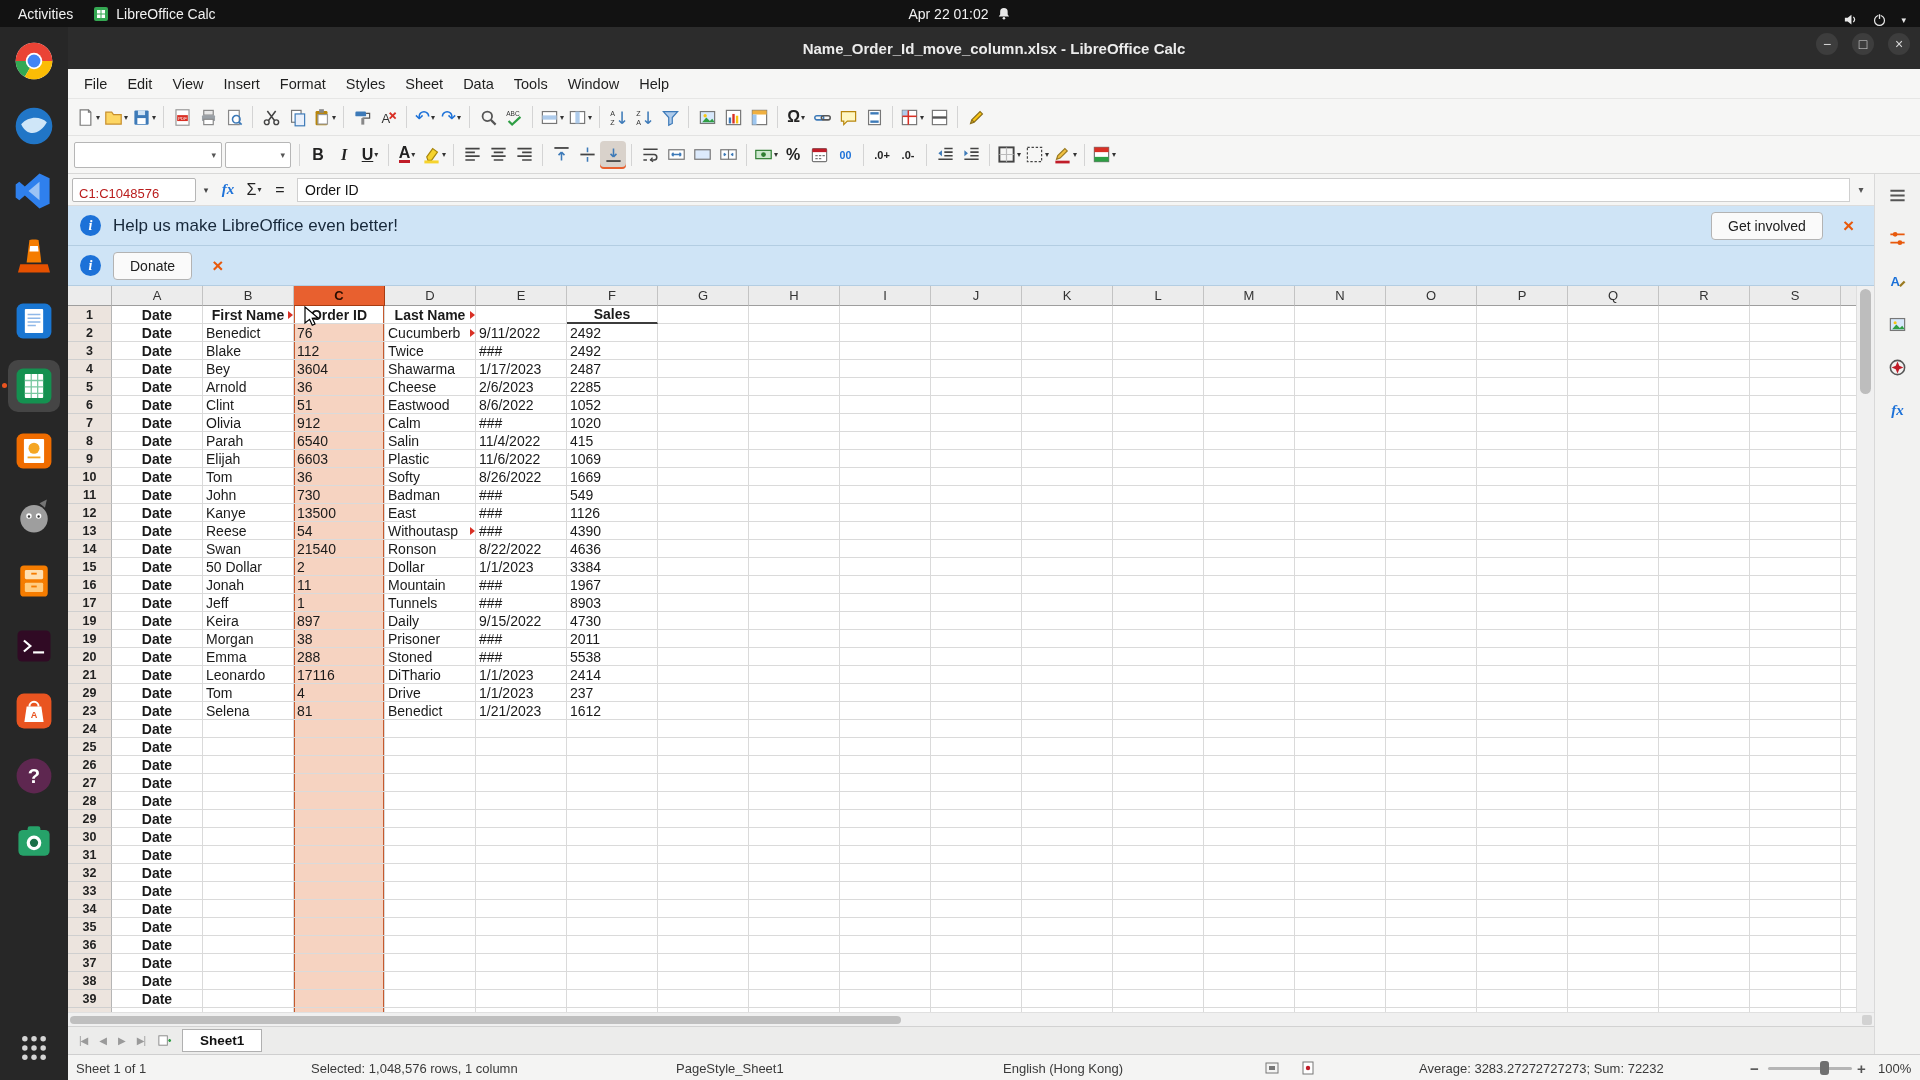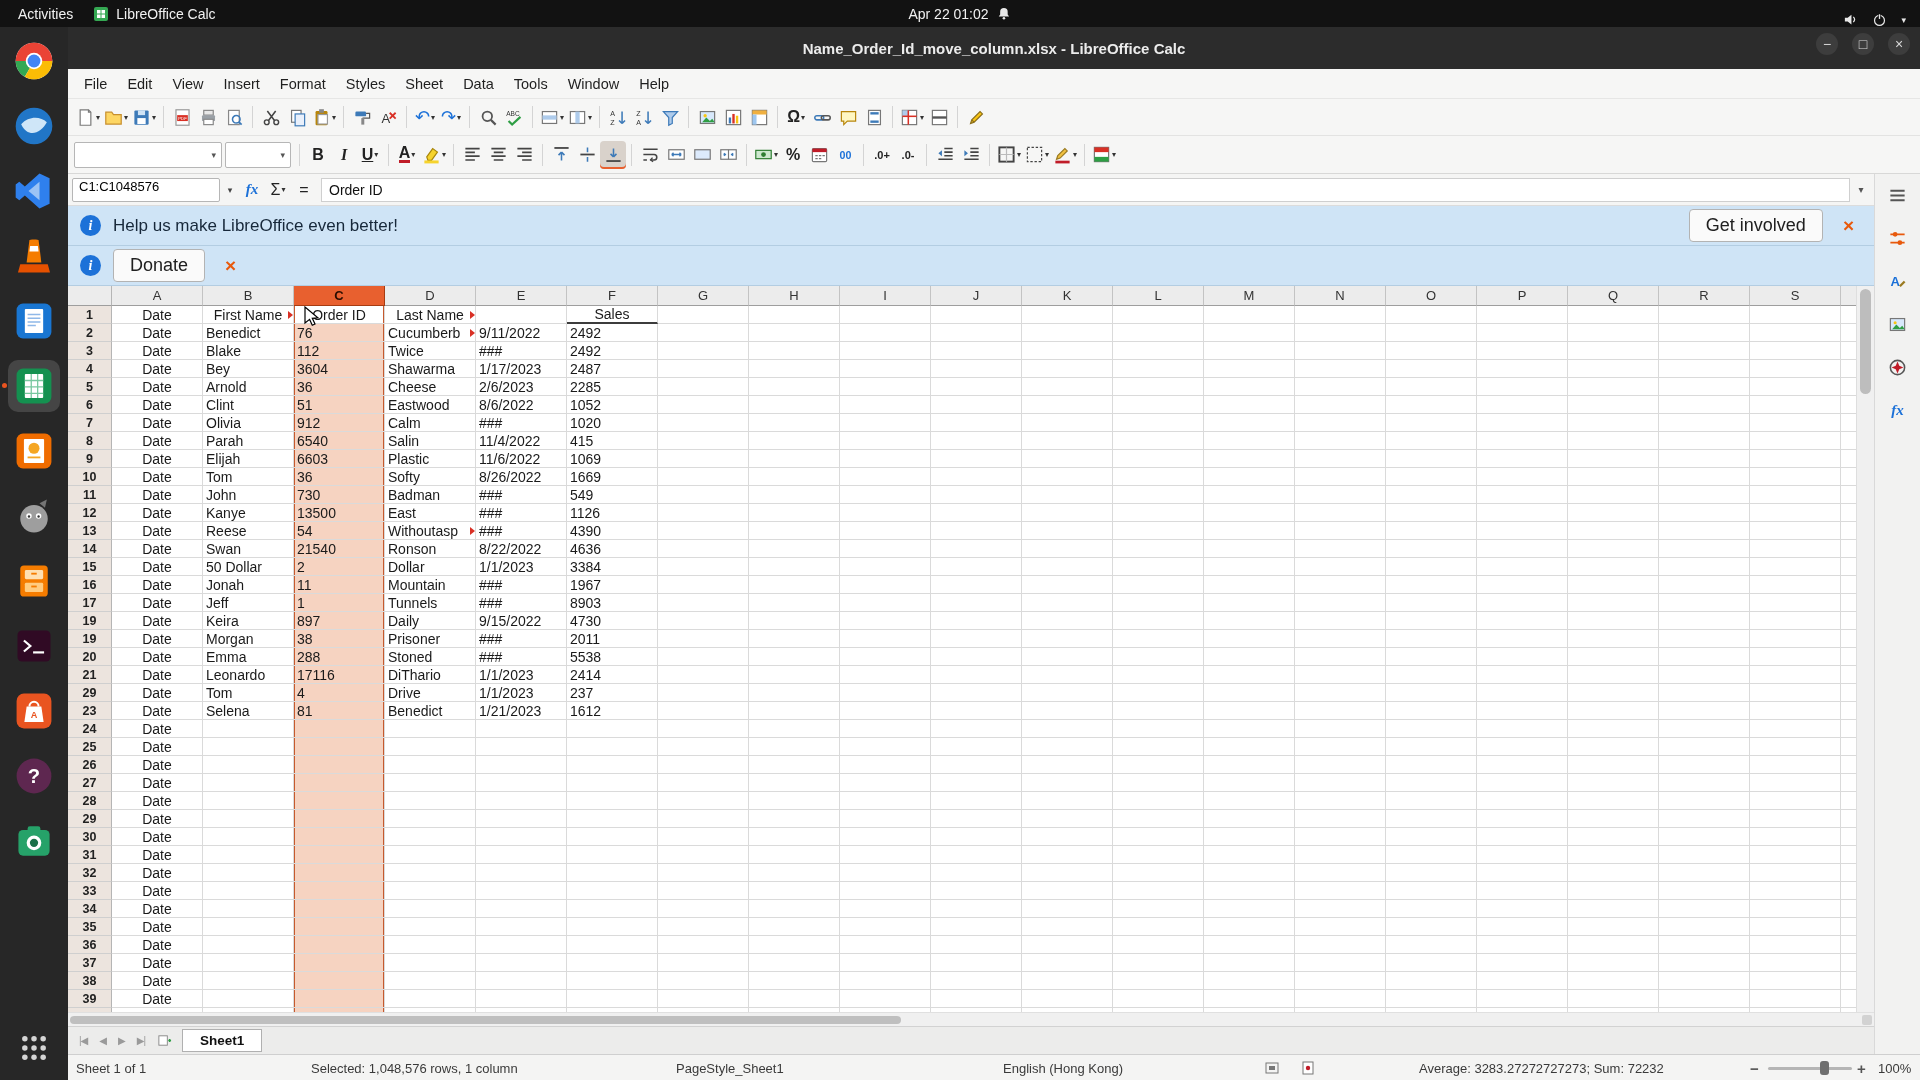--- a/index.html
+++ b/index.html
@@ -51,45 +51,45 @@
   
   .lower{flex:1;display:flex;min-height:0}
   .leftcol{flex:1;display:flex;flex-direction:column;min-width:0}
   .sstrip{width:46px;background:#f2f2f1;border-left:1px solid #d9d9d9;display:flex;flex-direction:column;align-items:center;padding-top:6px;gap:13px;flex:none}
   .sbtn{width:32px;height:30px;display:flex;align-items:center;justify-content:center;border-radius:4px}
   .sbtn svg{width:19px;height:19px}
   .fxs{font-family:"Liberation Serif",serif;font-style:italic;font-weight:bold;font-size:15px;color:#1c71d8}
 
   
   .fbar{height:32px;display:flex;align-items:center;background:#f5f5f4;border-bottom:1px solid #dcdcdc;padding:0 4px;gap:2px;flex:none}
-  .namebox{width:148px;height:24px;background:#fff;border:1px solid #b6b6b6;border-radius:2px;font-size:13px;color:#000000;display:flex;align-items:flex-start;padding:0 6px}
+  .namebox{width:124px;height:24px;background:#fff;border:1px solid #b6b6b6;border-radius:2px;font-size:13px;color:#b91c1c;display:flex;align-items:flex-end;padding:0 6px}
   .nbdd{width:16px;text-align:center;color:#444;font-size:9px}
   .fbtn{width:24px;height:24px;display:flex;align-items:center;justify-content:center;font-size:14.5px;color:#333}
   .finput{flex:1;height:24px;background:#fff;border:1px solid #cfcfcf;font-size:14px;color:#111;display:flex;align-items:center;padding:0 7px;margin-left:3px}
   .fbexp{width:18px;text-align:center;color:#555;font-size:10px}
 
   
   .infobar{height:40px;background:#cfe4f6;border-bottom:1px solid #b3cde2;display:flex;align-items:center;padding:0 12px;gap:12px;flex:none}
   .infoic{width:21px;height:21px;border-radius:50%;background:#1c71d8;color:#fff;font:italic bold 14px "Liberation Serif",serif;display:flex;align-items:center;justify-content:center;flex:none}
   .ibtxt{font-size:17px;color:#17283a;flex:1}
-  .ibbtn{background:#fafafa;border:1px solid #b3b3b3;border-radius:4px;padding:5px 16px;font-size:18px;color:#202020;white-space:nowrap}
+  .ibbtn{background:#fafafa;border:1px solid #b3b3b3;border-radius:4px;padding:5px 16px;font-size:14px;color:#202020;white-space:nowrap}
   .ibx{color:#e8590c;font-size:19px;font-weight:bold;padding:0 8px}
 
   
   .gridwrap{flex:1;display:flex;min-height:0}
   .gridarea{flex:1;overflow:hidden;display:flex;flex-direction:column;background:#fff;min-width:0}
   .ghead{display:flex;height:20px;flex:none}
   .corner{width:44px;height:20px;background:#ececec;border-right:1px solid #b5b5b5;border-bottom:1px solid #9e9e9e;flex:none}
   .ch{width:91px;flex:none;background:#ececec;border-right:1px solid #c3c3c3;border-bottom:1px solid #9e9e9e;font-size:13px;color:#333;display:flex;align-items:center;justify-content:center}
   .ch.sel{background:#e8602f;color:#2b0d00;font-weight:bold;border-right-color:#a63c12;border-bottom-color:#a63c12}
   .gbody{flex:1;overflow:hidden}
   .gr{display:flex;height:18px}
   .rh{width:44px;flex:none;background:#ece4de;border-right:1px solid #b5b5b5;border-bottom:1px solid #cfcfcf;font-size:12.5px;color:#222;font-weight:bold;display:flex;align-items:center;justify-content:center}
   .cc{width:91px;flex:none;border-right:1px solid #dadada;border-bottom:1px solid #dadada;font-size:14px;color:#1a1a1a;line-height:16px;padding:0 3px;white-space:nowrap;overflow:hidden;position:relative;display:flex;align-items:center}
-  .ca,.hrow{justify-content:center;font-weight:normal}
+  .ca,.hrow{justify-content:center;font-weight:bold}
   .selc{background:#f6d3c1;box-shadow:inset 1px 0 0 #c65a2e,inset -1px 0 0 #c65a2e}
   .selc.act{background:#fff}
   .uline{border-bottom:2px solid #3c3c3c}
   .clip::after{content:"";position:absolute;right:0;top:50%;margin-top:-4px;border-left:5px solid #d93025;border-top:4px solid transparent;border-bottom:4px solid transparent}
   .vscroll{width:18px;flex:none;background:#f0f0f0;border-left:1px solid #dedede;position:relative}
   .vthumb{position:absolute;left:3px;right:3px;top:3px;height:105px;background:#bdbdbd;border-radius:6px}
 
   .hscrollrow{height:14px;background:#f0f0f0;border-top:1px solid #e0e0e0;position:relative;flex:none}
   .hthumb{position:absolute;left:2px;top:3px;height:8px;width:46%;background:#bfbfbf;border-radius:4px}
   .hsplit{position:absolute;right:2px;top:2px;width:10px;height:10px;background:#d2d2d2;border-radius:2px}

